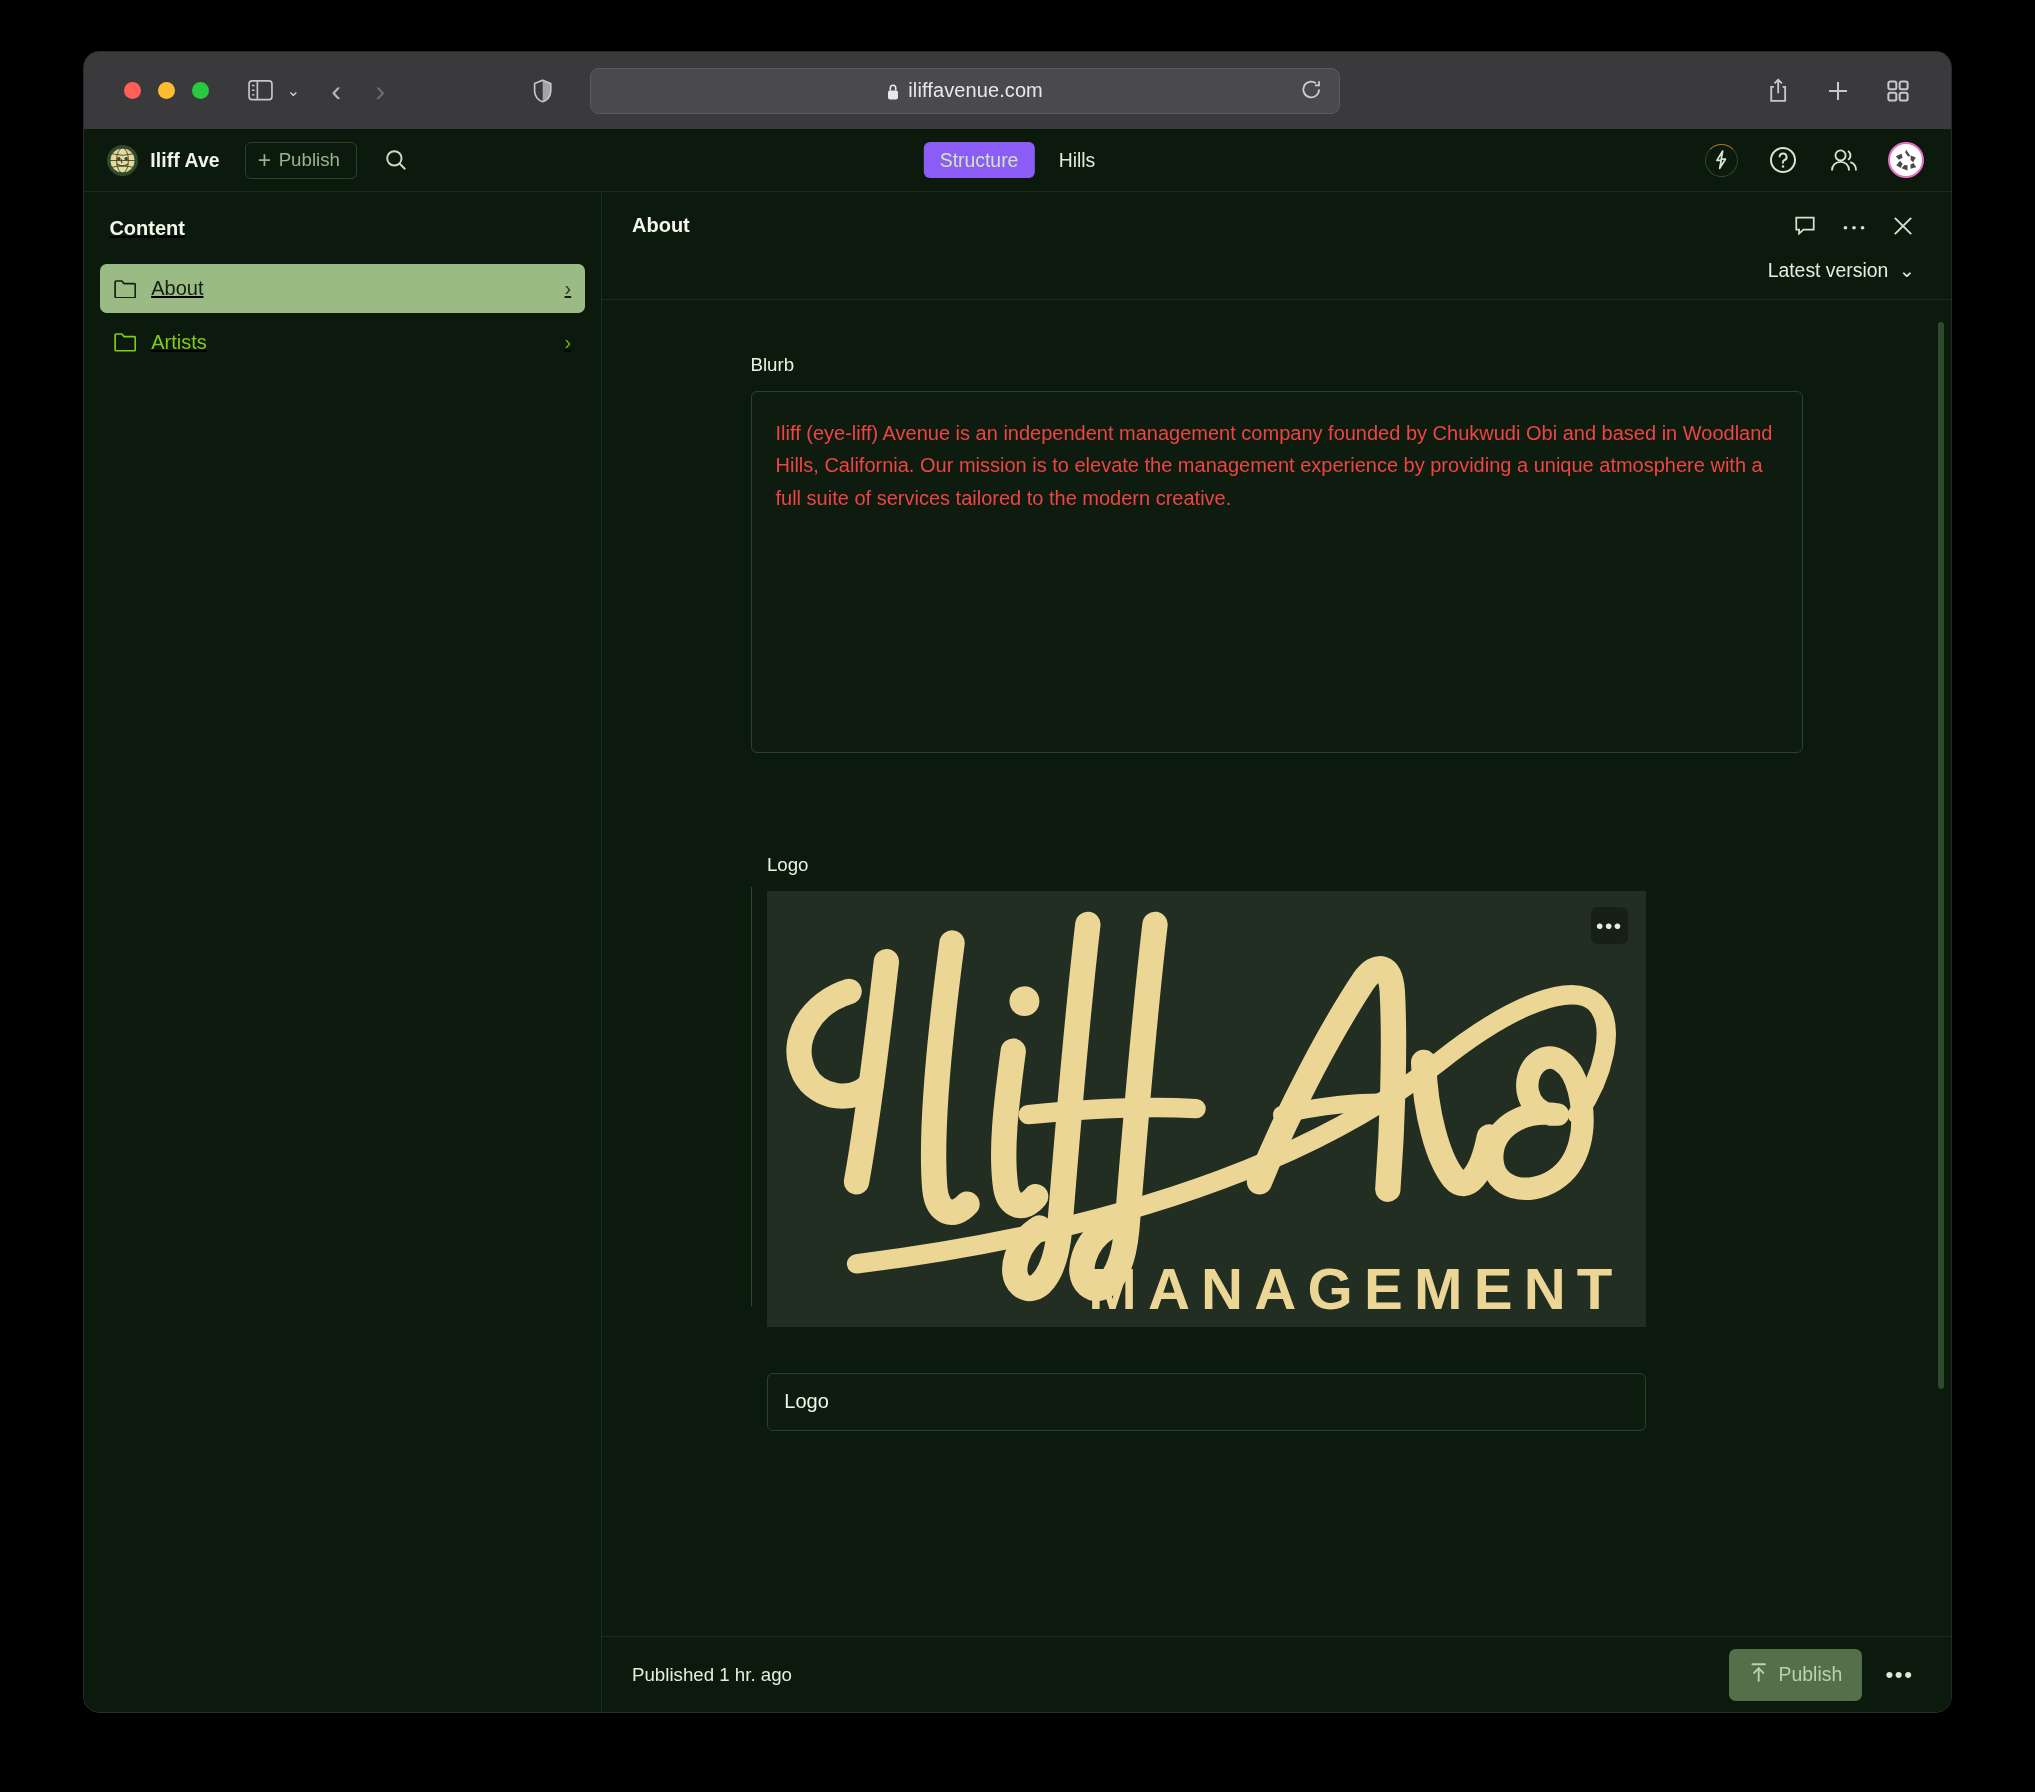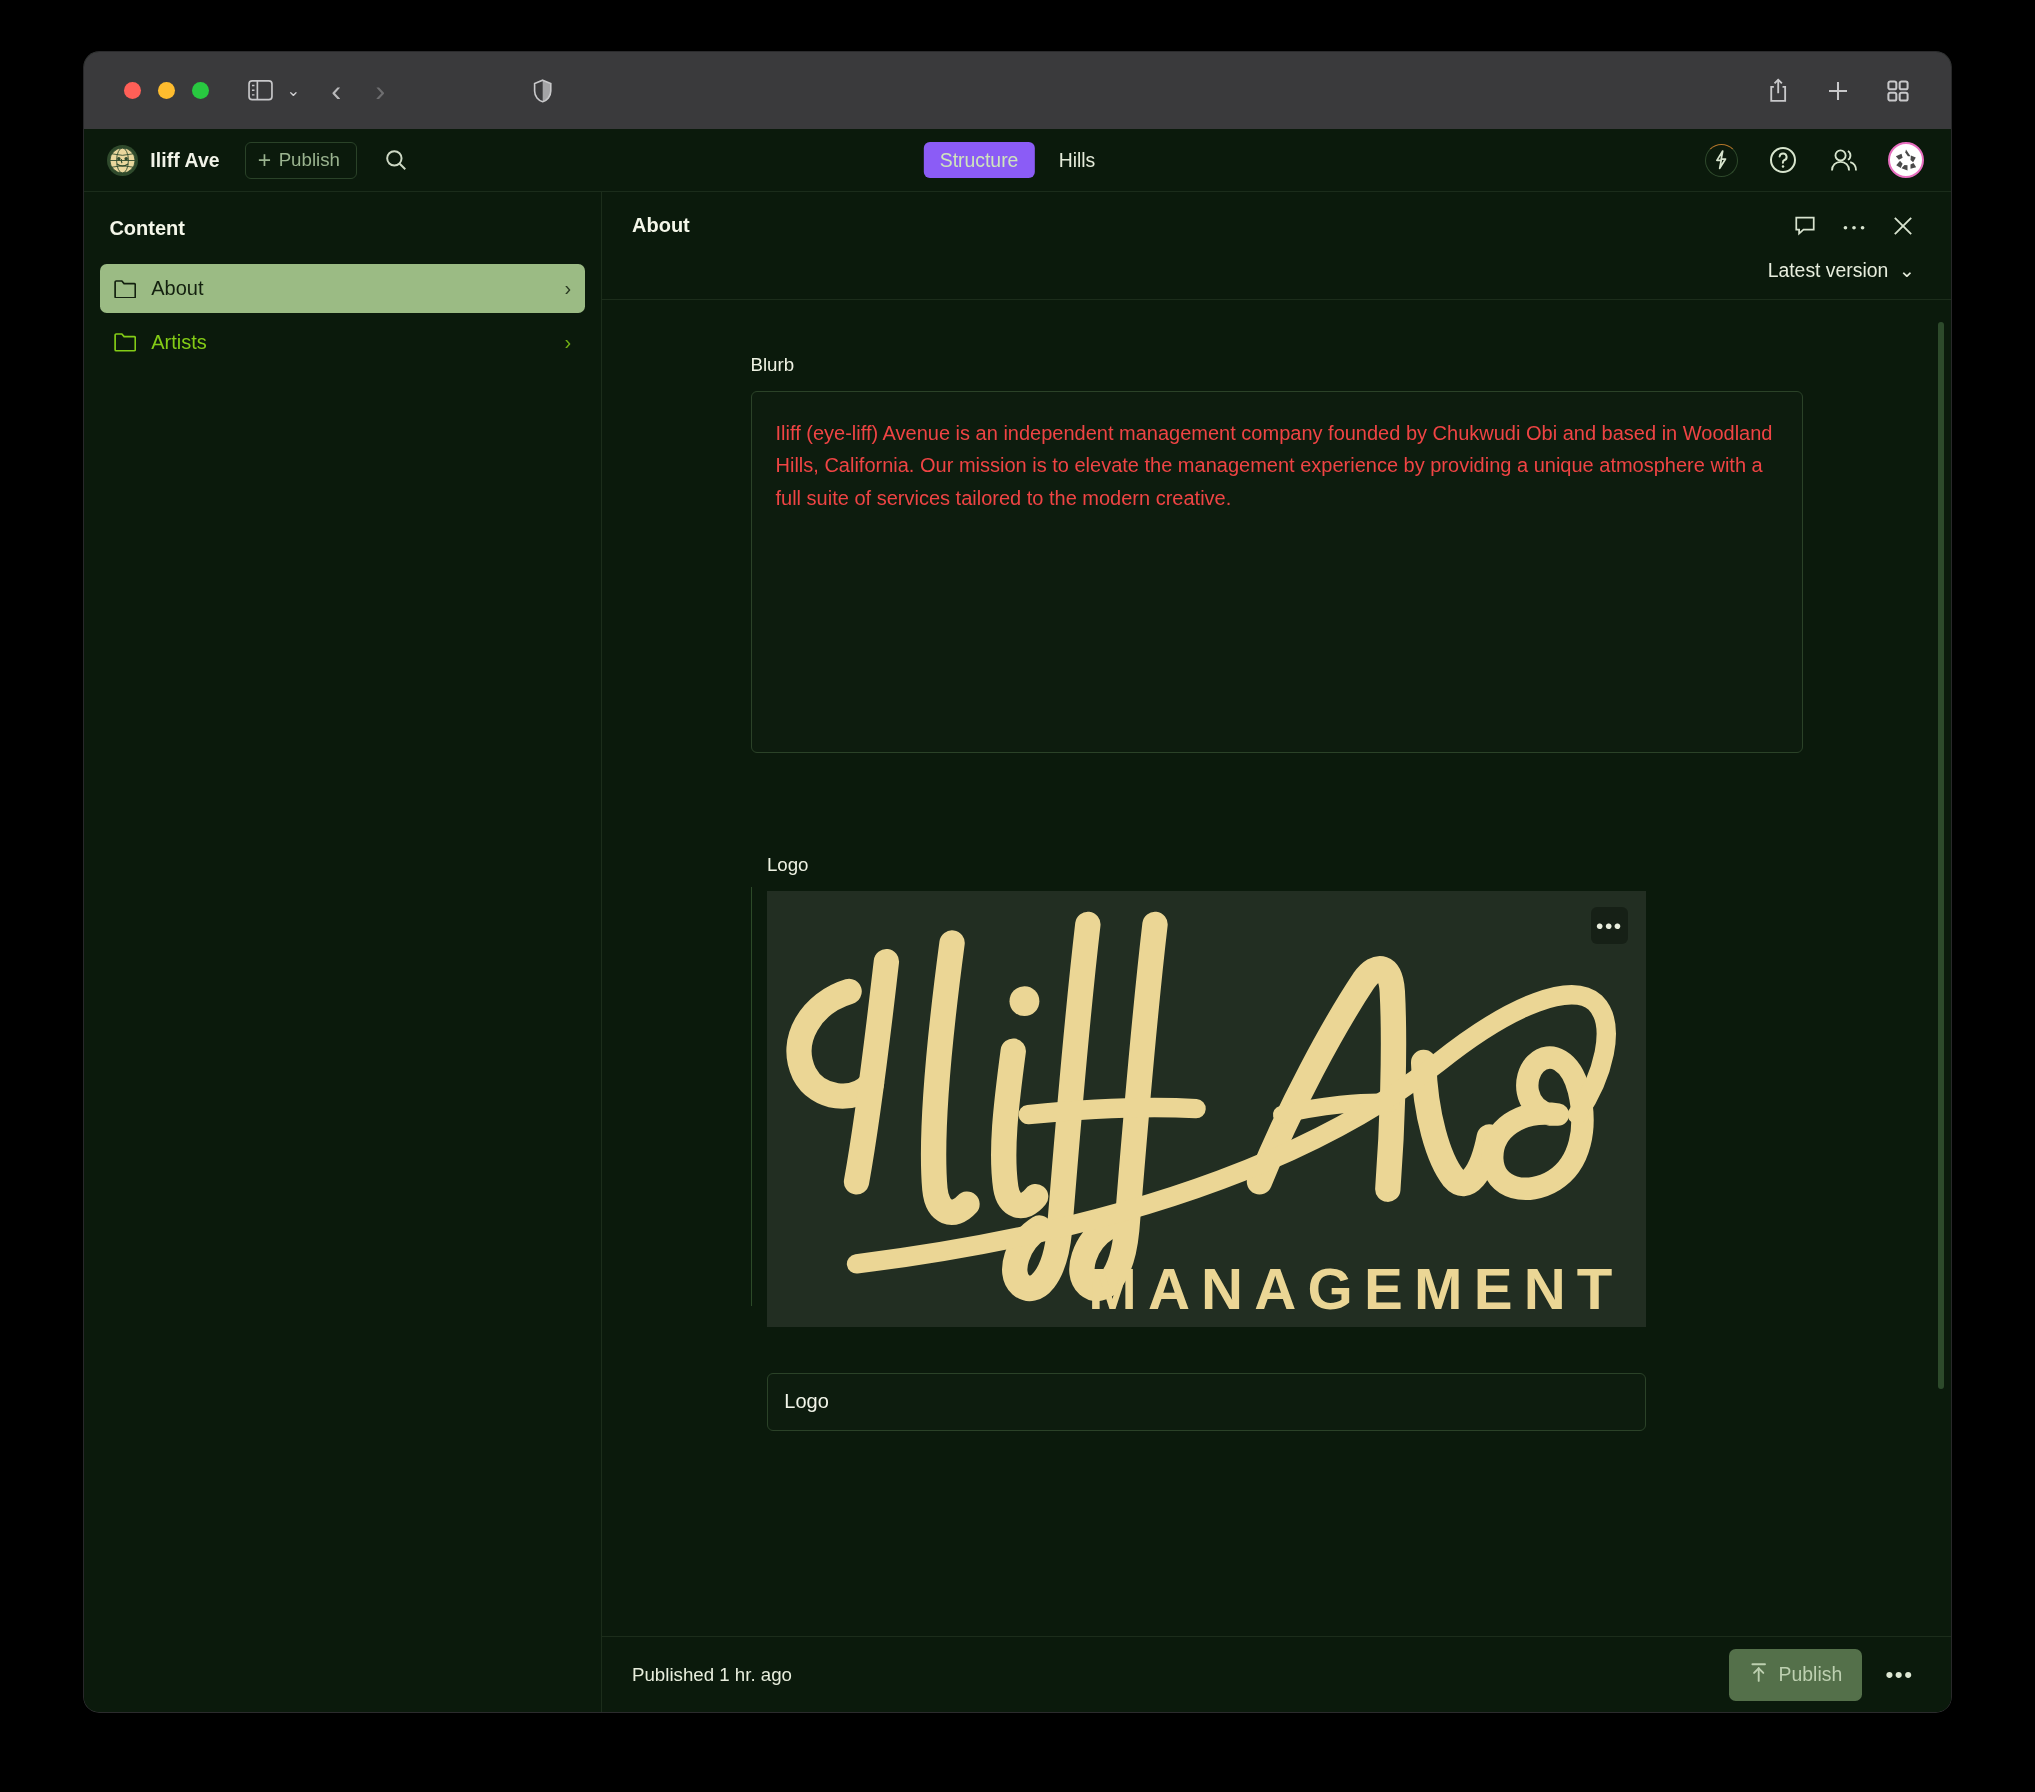--- a/index.html
+++ b/index.html
@@ -146,20 +146,21 @@
 
   
   .app-body { display: flex; height: calc(1660px - 77px - 63px); }
 
   .sidebar {
     width: 518px;
     background: #0b1a0c;
     border-right: 0.7px solid #1c2d1b;
     padding: 25px 16.4px 0 16.4px;
     flex-shrink: 0;
+    text-decoration: underline;
   }
   .sidebar-title {
     color: #f4f6e9; font-size: 20px; font-weight: 700;
     padding: 0 9px 0 9px; margin-bottom: 24px;
   }
   .nav-item {
     height: 49px;
     display: flex; align-items: center;
     padding: 0 13.4px 0 13.4px;
     border-radius: 6.7px;
@@ -306,20 +307,36 @@
       <span class="nav-arrow disabled">›</span>
     </div>
 
     <span class="chrome-icon shield-icon">
       <svg width="19.4" height="24" viewBox="0 0 18 22" fill="none" stroke="currentColor" stroke-width="1.5">
         <path d="M9 1 L16.5 4 V11 C16.5 16 13 19.8 9 21 C5 19.8 1.5 16 1.5 11 V4 Z"></path>
         <path d="M9 1 L16.5 4 V11 C16.5 16 13 19.8 9 21 Z" fill="currentColor" stroke="none" opacity="0.75"></path>
       </svg>
     </span>
 
+    <div class="url-bar">
+      <span class="url-text">
+        <span class="lock-glyph">
+          <svg width="14" height="18" viewBox="0 0 14 18" fill="none" stroke="currentColor" stroke-width="1.6">
+            <rect x="2" y="7.4" width="10" height="9" rx="1.8" fill="currentColor" stroke="none"></rect>
+            <path d="M4.3 7.4 V5 a2.7 2.7 0 0 1 5.4 0 V7.4"></path>
+          </svg>
+        </span><span>iliffavenue.com</span>
+      </span>
+      <span class="reload-btn">
+        <svg width="22.4" height="22.4" viewBox="0 0 20 20" fill="none" stroke="currentColor" stroke-width="1.6">
+          <path d="M17 10 A7 7 0 1 1 14.2 4.4"></path>
+          <path d="M17 2.6 V6.3 H13.3"></path>
+        </svg>
+      </span>
+    </div>
 
     <div class="chrome-right">
       <span class="chrome-icon">
         <svg width="22.4" height="25" viewBox="0 0 20 23" fill="none" stroke="currentColor" stroke-width="1.7">
           <path d="M6 8.2 H3.6 V21 H16.4 V8.2 H14"></path>
           <line x1="10" y1="1.6" x2="10" y2="14"></line>
           <path d="M6.6 5 L10 1.6 L13.4 5"></path>
         </svg>
       </span>
       <span class="chrome-icon">

